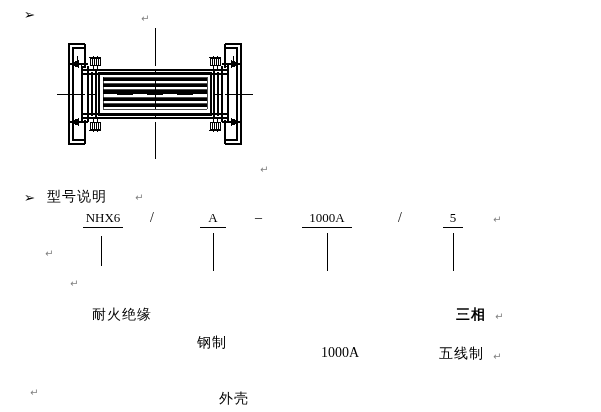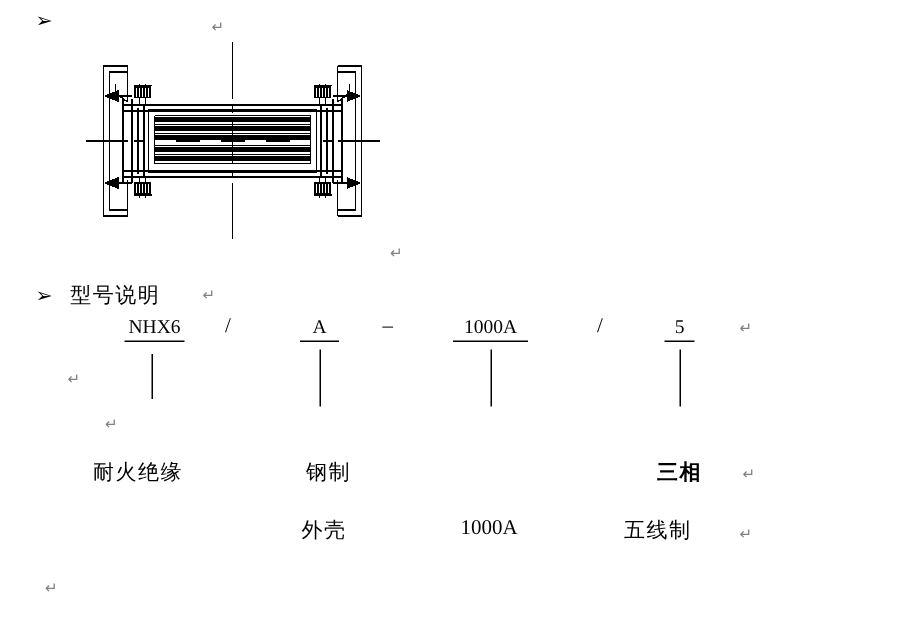--- a/index.html
+++ b/index.html
@@ -66,21 +66,21 @@
   
   .label-row{position:absolute;width:601px;height:24px;}
   #label-row-1{top:306px;}
   #label-row-2{top:345px;}
   .lbl{
     position:absolute;
     font-size:14px;
     font-family:"DejaVu Sans","Liberation Sans",sans-serif;
     letter-spacing:1px;
     white-space:nowrap;
-    text-align:left;
+    text-align:right;
   }
   .lbl.num{
     font-family:"Liberation Serif","DejaVu Serif",serif;
     letter-spacing:0;
     font-size:14px;
   }
 </style>
 </head>
 <body>
 
@@ -251,26 +251,26 @@
 
   <div id="leader-layer">
       <div class="leader" style="left: 101px; top: 236px; height: 30px;"></div>
       <div class="leader" style="left: 213px; top: 233px; height: 38px;"></div>
       <div class="leader" style="left: 327px; top: 233px; height: 38px;"></div>
       <div class="leader" style="left: 453px; top: 233px; height: 38px;"></div>
     </div>
 
   <div class="label-row" id="label-row-1">
       <div class="lbl" style="left: 62px; width: 90px;">耐火绝缘</div>
-      <div class="lbl" style="left: 204px; width: 48px;">钢制</div>
+      <div class="lbl" style="left: 179px; width: 48px; margin-top: 28px;">钢制</div>
       <div class="lbl" style="left: 438px; width: 48px; font-weight: bold;">三相</div>
     </div>
 
   <div class="label-row" id="label-row-2">
-      <div class="lbl" style="left: 201px; width: 48px;">外壳</div>
+      <div class="lbl" style="left: 201px; width: 48px; margin-top: 45px;">外壳</div>
       <div class="lbl num" style="left: 307px; width: 52px;">1000A</div>
       <div class="lbl" style="left: 416px; width: 68px;">五线制</div>
     </div>
 
   <div id="pilcrow-layer">
       <span class="pilcrow" style="left: 141px; top: 14px;">↵</span>
       <span class="pilcrow" style="left: 260px; top: 165px;">↵</span>
       <span class="pilcrow" style="left: 135px; top: 193px;">↵</span>
       <span class="pilcrow" style="left: 493px; top: 215px;">↵</span>
       <span class="pilcrow" style="left: 45px; top: 249px;">↵</span>

